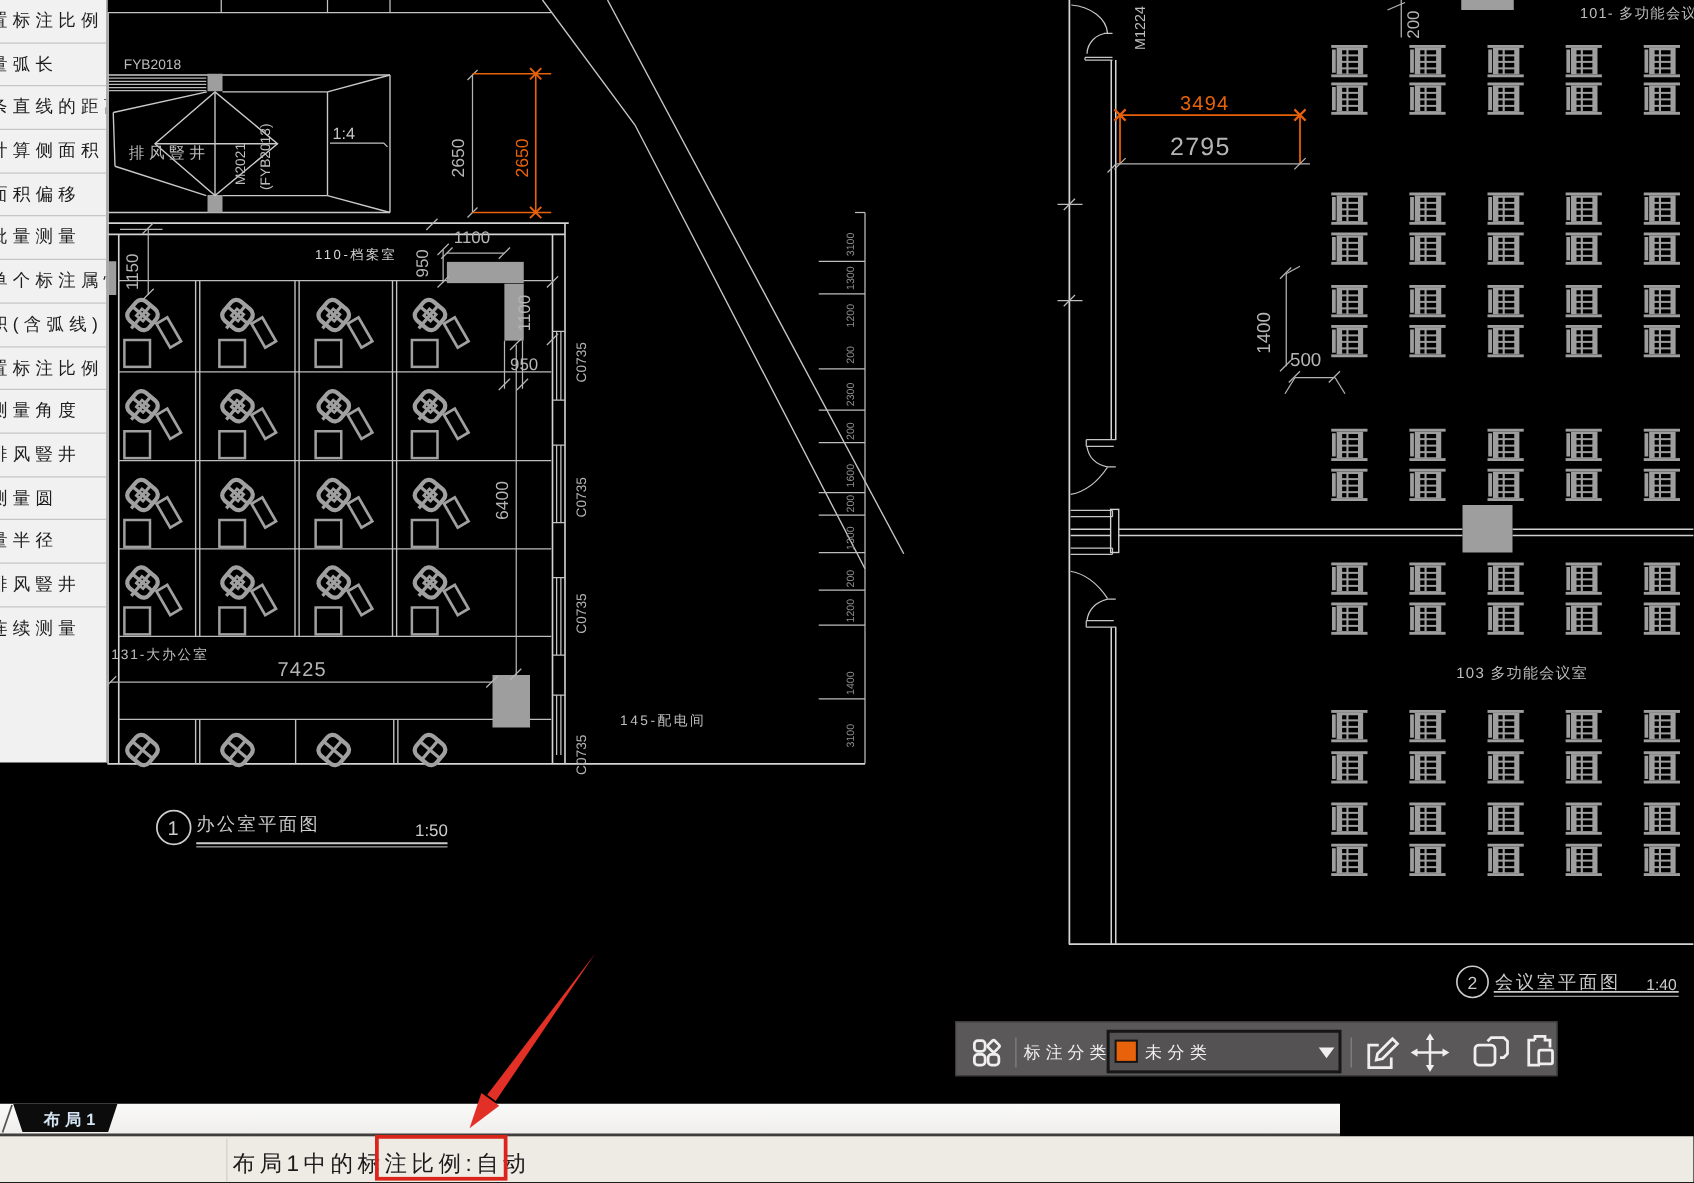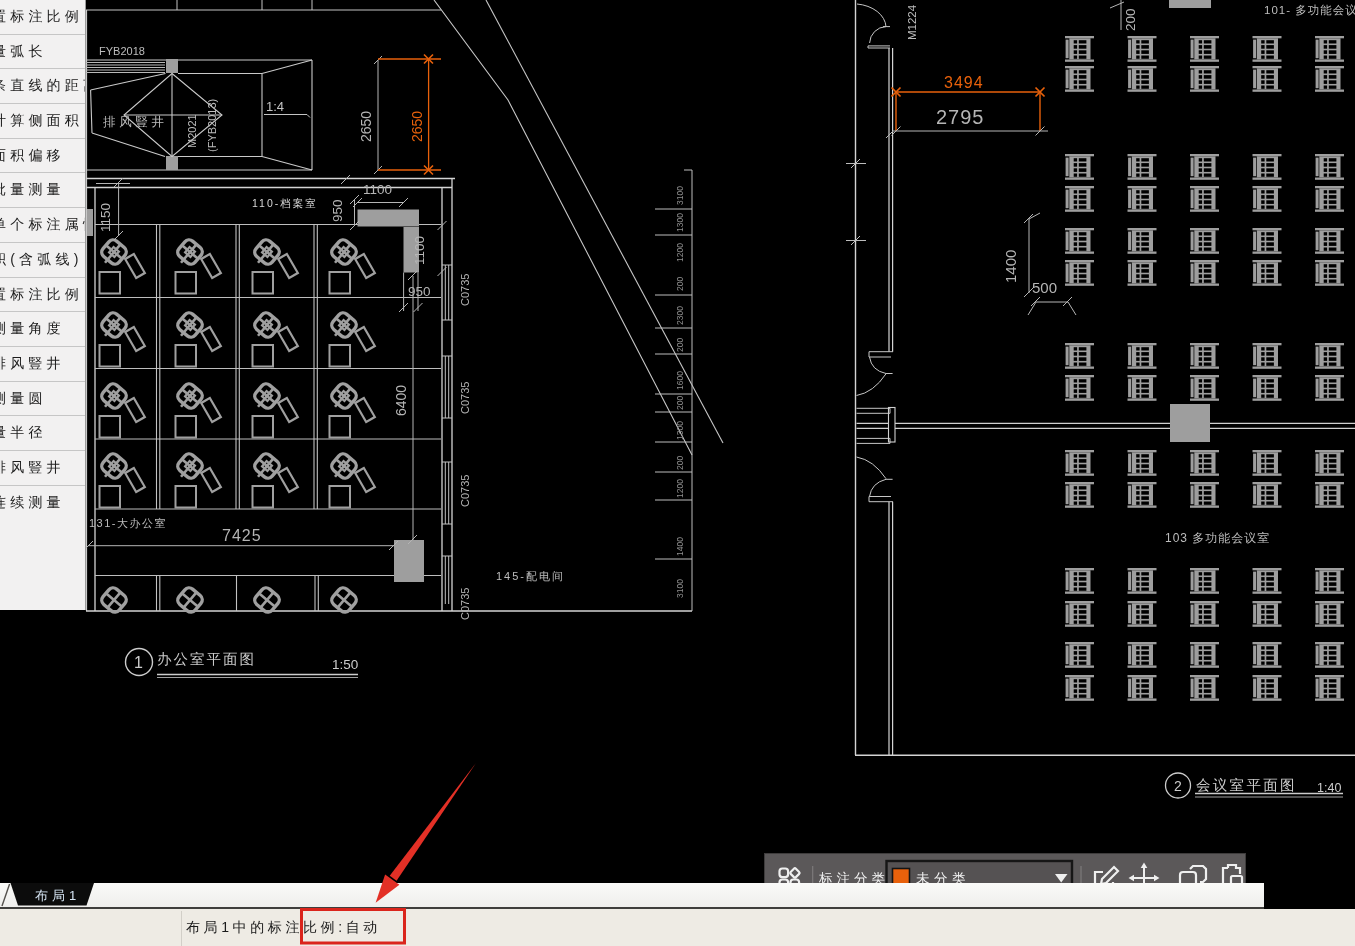--- a/index.html
+++ b/index.html
@@ -523,21 +523,21 @@
 
   <div class="mi">测量圆</div>
 
   <div class="mi">量半径</div>
 
   <div class="mi">排风豎井</div>
 
   <div class="mi" style="border-bottom:none;">连续测量</div>
 </div>
 
-<div id="toolbar" style="position:absolute;left:764px;top:817px;width:482px;height:44px;background:#5b5859;border:1px solid #3e3c3c;box-sizing:border-box;margin-top:36px;">
+<div id="toolbar" style="position:absolute;left:764px;top:817px;width:482px;height:44px;background:#5b5859;border:1px solid #3e3c3c;box-sizing:border-box;">
   <svg width="482" height="44" viewBox="0 0 482 44">
 
     <g stroke="#efefef" stroke-width="2.2" fill="none">
       <rect x="14.5" y="14.5" width="8.6" height="8.6" rx="2.8"></rect>
       <rect x="26.2" y="15.2" width="7.4" height="7.4" rx="1.4" transform="rotate(45 29.9 18.9)"></rect>
       <rect x="14.5" y="25.5" width="8.6" height="8.6" rx="2.8"></rect>
       <rect x="25.5" y="25.5" width="8.6" height="8.6" rx="2.8"></rect>
     </g>
 
     <line x1="47.7" y1="12" x2="47.7" y2="36" stroke="#7d7b7b" stroke-width="1.2"></line>
@@ -575,35 +575,35 @@
     </g>
 
     <g stroke="#efefef" stroke-width="2.2" fill="none">
       <path d="M 463 14 L 458 14 L 458 34 L 467 34"></path>
       <path d="M 463 14 L 463 11 L 471 11 L 471 14 L 475 14 L 475 20"></path>
       <rect x="466" y="22" width="11" height="11" rx="1.5"></rect>
     </g>
   </svg>
 </div>
 
-<div id="tabbar" style="position:absolute;left:0;top:883px;width:1264px;height:26px;background:linear-gradient(#fafaf8,#efeeec);border-bottom:2px solid #3f3e3c;box-sizing:border-box;">
+<div id="tabbar" style="position:absolute;left:0;top:883px;width:1072px;height:26px;background:linear-gradient(#fafaf8,#efeeec);border-bottom:2px solid #3f3e3c;box-sizing:border-box;font-weight:bold;">
   <svg width="120" height="26" viewBox="0 0 120 26" style="position:absolute;left:0;top:0;">
 
     <path d="M 9.6 1 L 2 23" stroke="#55524e" stroke-width="1.4" fill="none"></path>
 
     <path d="M 10.5 0 L 94 0 L 86.5 22.5 L 18 22.5 Z" fill="#0c0c0c"></path>
     <text x="35" y="17" font-size="13px" fill="#d5e4f3" letter-spacing="4" font-family="Liberation Sans, sans-serif">布局1</text>
   </svg>
 </div>
 
 <div id="statusbar" style="position:absolute;left:0;top:909px;width:1355px;height:37px;background:#eeebe4;">
 
   <div style="position:absolute;left:181px;top:2px;width:1px;height:35px;background:#d2cfc8;"></div>
 
-  <div style="position:absolute;left:186px;top:10px;font-size:14px;color:#1b1b1b;letter-spacing:3.6px;">布局1中的标注比例:自动</div>
+  <div style="position:absolute;left:186px;top:10px;font-size:18px;color:#1b1b1b;letter-spacing:3.6px;">布局1中的标注比例:自动</div>
 </div>
 
 <svg id="red" width="1355" height="946" viewBox="0 0 1355 946" style="position:absolute;left:0;top:0;pointer-events:none;">
 
   <rect x="301.5" y="909.5" width="103" height="33.5" fill="none" stroke="#da251c" stroke-width="3"></rect>
 
   <g transform="translate(476,763) rotate(35.7)">
     <polygon points="0,0 4.2,142 -4.2,142" fill="#e33026"></polygon>
     <polygon points="-8.8,143.5 8.8,143.5 0,172" fill="#e33026"></polygon>
   </g>

